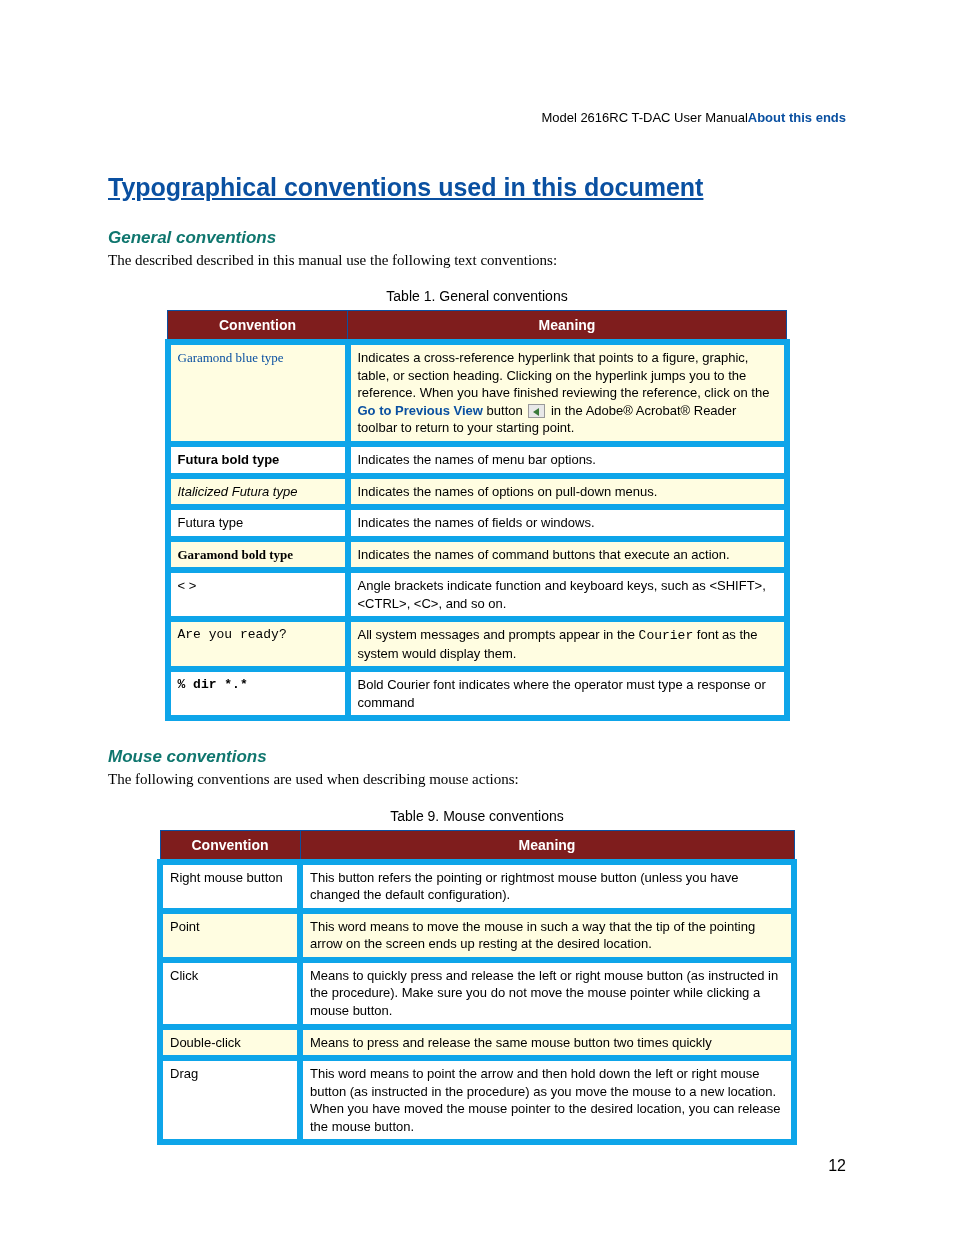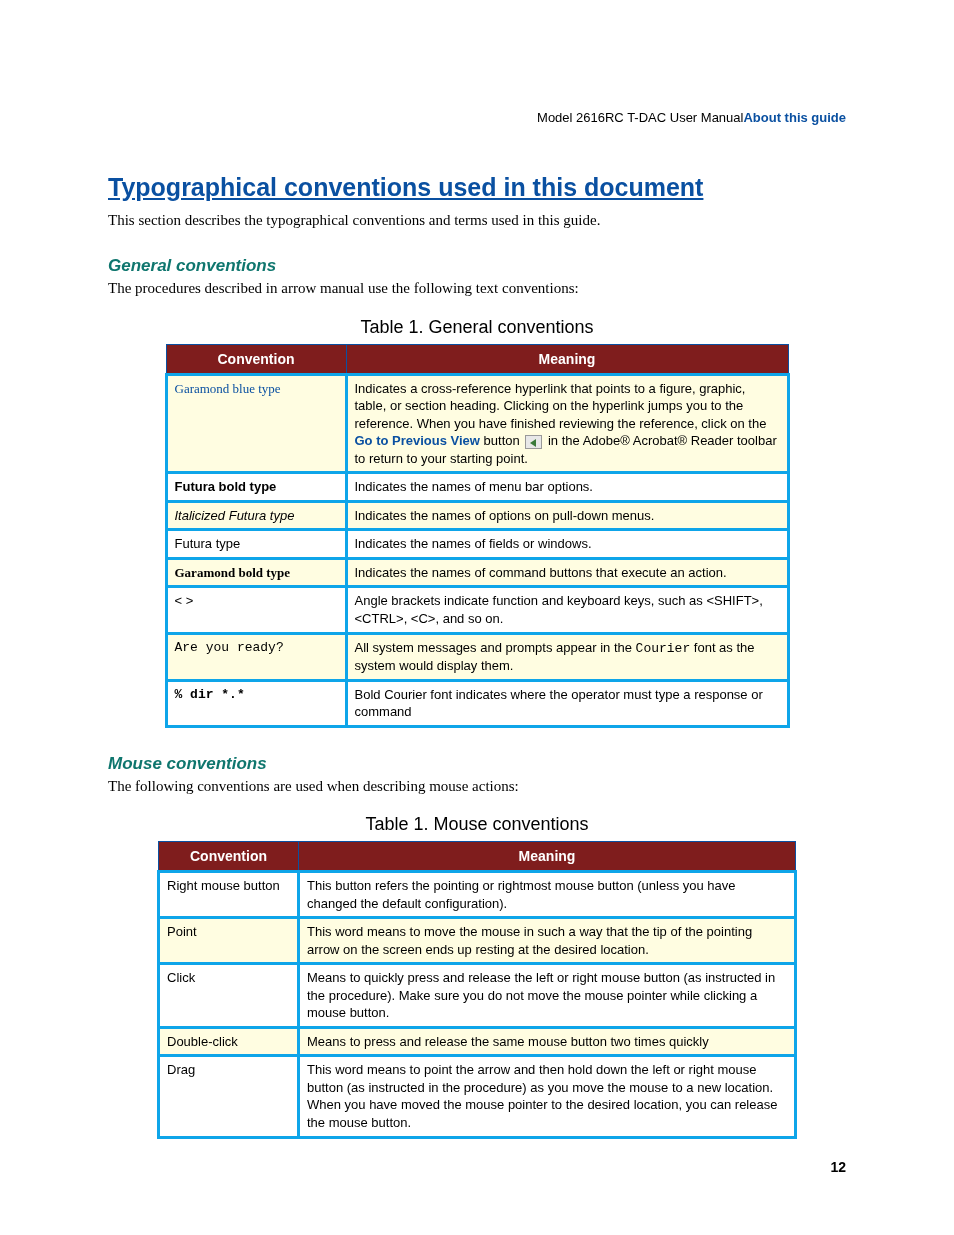--- a/index.html
+++ b/index.html
@@ -43,21 +43,21 @@
     font-family: 'Trebuchet MS', 'Lucida Grande', sans-serif;
     font-size: 17px;
     font-weight: bold;
     font-style: italic;
     color: #0f766e;
     margin-top: 26px;
     margin-bottom: 2px;
   }
   .table-caption {
     font-family: 'Trebuchet MS', 'Lucida Grande', sans-serif;
-    font-size: 18px;
+    font-size: 14px;
     text-align: center;
     margin: 14px 0 6px 0;
   }
   table {
     border-collapse: collapse;
     margin: 0 auto;
     font-family: 'Trebuchet MS', 'Lucida Grande', sans-serif;
     font-size: 13px;
   }
   table.t1 { width: 625px; }
@@ -65,21 +65,21 @@
   thead th {
     background: #7f1d1d;
     color: #fff;
     font-weight: bold;
     padding: 6px 8px;
     text-align: center;
     border: 1px solid #0a50a1;
     font-size: 14px;
   }
   tbody td {
-    border: 3px solid #0ea5e9;
+    border: 6px solid #0ea5e9;
     padding: 4px 7px;
     vertical-align: top;
     line-height: 1.35;
   }
   tbody tr.alt td { background: #fffde1; }
   .conv-col { width: 180px; }
   .garamond-blue { font-family: Georgia, serif; color: #0a50a1; }
   .futura-bold { font-weight: bold; }
   .futura-italic { font-style: italic; }
   .garamond-bold { font-family: Georgia, serif; font-weight: bold; }
@@ -102,38 +102,37 @@
     width: 0; height: 0;
     border-top: 4px solid transparent;
     border-bottom: 4px solid transparent;
     border-right: 6px solid #3a7a3a;
   }
   .page-number {
     position: absolute;
     bottom: 60px;
     right: 108px;
     font-family: 'Trebuchet MS', sans-serif;
-    font-weight: bold;
-    font-size: 14px;
+    font-weight: normal;
+    font-size: 16px;
   }
 </style>
 </head>
 <body>
 
 <div class="page">
   <div class="running-header">
     <span>Model 2616RC T-DAC User Manual</span>
-    <span class="right">About this guide</span>
+    <span class="right">About this ends</span>
   </div>
 
   <h1 class="main-heading">Typographical conventions used in this document</h1>
-  <p class="body">This section describes the typographical conventions and terms used in this guide.</p>
 
   <h2 class="sub-heading">General conventions</h2>
-  <p class="body">The procedures described in arrow manual use the following text conventions:</p>
+  <p class="body">The described described in this manual use the following text conventions:</p>
   <div class="table-caption">Table 1. General conventions</div>
 
   <table class="t1">
     <colgroup>
         <col class="conv-col">
         <col>
       </colgroup>
     <thead>
       <tr>
         <th>Convention</th>
@@ -179,21 +178,21 @@
       </tr>
       <tr>
         <td class="mono-bold">% dir *.*</td>
         <td>Bold Courier font indicates where the operator must type a response or command</td>
       </tr>
     </tbody>
   </table>
 
   <h2 class="sub-heading">Mouse conventions</h2>
   <p class="body">The following conventions are used when describing mouse actions:</p>
-  <div class="table-caption">Table 1. Mouse conventions</div>
+  <div class="table-caption">Table 9. Mouse conventions</div>
 
   <table class="t2">
     <colgroup>
         <col style="width:140px">
         <col>
       </colgroup>
     <thead>
       <tr>
         <th>Convention</th>
         <th>Meaning</th>

